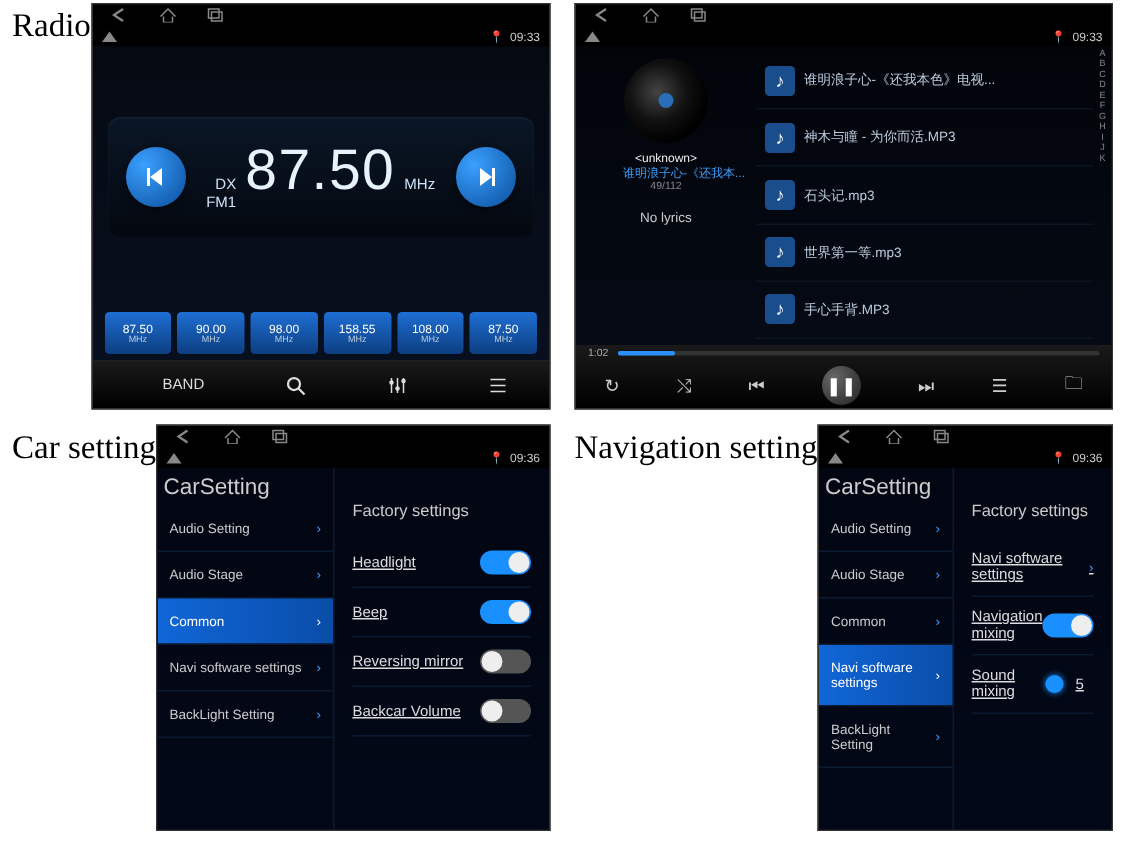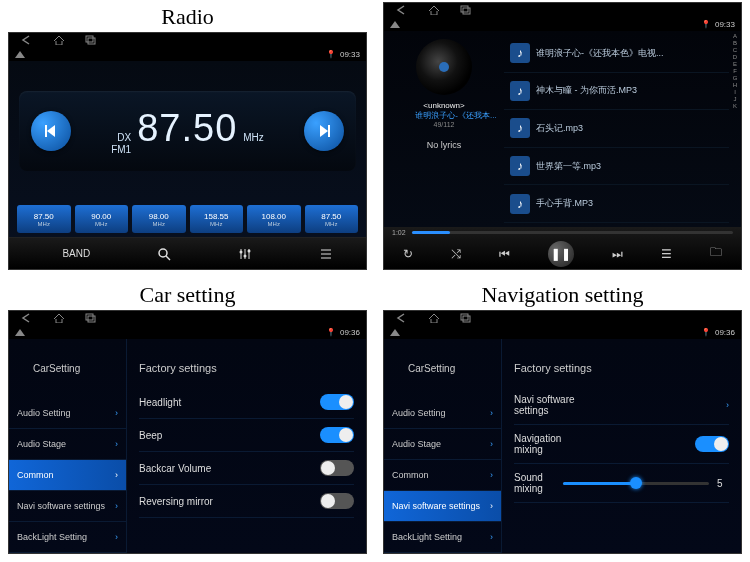--- a/index.html
+++ b/index.html
@@ -1,18 +1,18 @@
 <!DOCTYPE html>
 <html><head>
 <meta charset="utf-8">
 <style>
   * { box-sizing: border-box; margin: 0; padding: 0; }
   body { background: #fff; font-family: Arial, sans-serif; width: 750px; height: 562px; overflow: hidden; }
   .grid { display: grid; grid-template-columns: 1fr 1fr; grid-template-rows: 1fr 1fr; width: 750px; height: 562px; }
-  .panel { display: flex; flex-direction: column; padding: 2px 8px 8px 8px; }
+  .panel { display: flex; flex-direction: row; padding: 2px 8px 8px 8px; }
   .caption { font-family: 'Times New Roman', serif; font-size: 22px; text-align: center; color: #000; padding: 2px 0; }
   .screen { flex: 1; background: #000; color: #fff; border: 1px solid #333; display: flex; flex-direction: column; overflow: hidden; position: relative; }
 
   
   .statusbar { height: 14px; background: #000; display: flex; align-items: center; padding: 0 6px; font-size: 8px; color: #ccc; justify-content: space-between; }
   .status-left { display: flex; gap: 4px; align-items: center; }
   .status-right { display: flex; gap: 4px; align-items: center; }
   .tri { width: 0; height: 0; border-left: 5px solid transparent; border-right: 5px solid transparent; border-bottom: 7px solid #888; }
 
   
@@ -53,28 +53,28 @@
   .seek-track { flex: 1; height: 3px; background: #333; position: relative; border-radius: 2px; }
   .seek-fill { position: absolute; left: 0; top: 0; bottom: 0; width: 12%; background: #2a8fff; border-radius: 2px; }
   .seek-time { font-size: 7px; color: #aaa; }
   .controls { flex: 1; display: flex; align-items: center; justify-content: space-around; }
   .ctrl { color: #ccc; cursor: pointer; font-size: 12px; }
   .play-btn { width: 26px; height: 26px; border-radius: 50%; background: radial-gradient(circle at 30% 30%, #666, #222); display: flex; align-items: center; justify-content: center; color: #fff; }
 
   
   .settings-body { flex: 1; display: flex; background: linear-gradient(#020612, #030818); overflow: hidden; }
   .settings-side { width: 118px; display: flex; flex-direction: column; border-right: 1px solid #0a1a33; }
-  .side-title { padding: 24px; font-size: 10px; color: #ccc; }
+  .side-title { padding: 4px; font-size: 15px; color: #ccc; }
   .side-item { padding: 10px 8px; font-size: 9px; color: #ccc; border-bottom: 1px solid #0a1a33; display: flex; align-items: center; justify-content: space-between; cursor: pointer; }
   .side-item.active { background: linear-gradient(90deg, #1066d8, #0a4da8); color: #fff; }
   .chev { font-size: 9px; color: #3aa0ff; }
   .side-item.active .chev { color: #fff; }
   .settings-main { flex: 1; display: flex; flex-direction: column; padding: 8px 12px; margin-top: 15px; }
   .main-title { font-size: 11px; color: #ccc; margin-bottom: 12px; }
-  .setting-row { display: flex; align-items: center; justify-content: space-between; padding: 8px 0; border-bottom: 1px solid #0a1a33; font-size: 10px; color: #ddd; }
+  .setting-row { display: flex; align-items: center; justify-content: space-between; padding: 8px 0; border-bottom: 1px solid #0a1a33; font-size: 10px; color: #ddd; text-decoration: underline; }
   .toggle { width: 34px; height: 16px; border-radius: 8px; background: #555; position: relative; cursor: pointer; }
   .toggle.on { background: #1a8fff; }
   .toggle::after { content: ''; position: absolute; width: 14px; height: 14px; border-radius: 50%; background: #eee; top: 1px; left: 1px; transition: left .1s; }
   .toggle.on::after { left: 19px; }
   .slider-row { display: flex; align-items: center; gap: 8px; flex: 1; margin-left: 20px; }
   .slider-track { flex: 1; height: 3px; background: #333; position: relative; border-radius: 2px; }
   .slider-fill { position: absolute; left: 0; top: 0; bottom: 0; background: #1a8fff; border-radius: 2px; }
   .slider-thumb { position: absolute; width: 12px; height: 12px; border-radius: 50%; background: #1a8fff; top: -5px; transform: translateX(-50%); box-shadow: 0 0 4px #1a8fff; }
   .slider-val { font-size: 10px; color: #ddd; width: 12px; }
 
@@ -351,25 +351,25 @@
           <div class="main-title">Factory settings</div>
           <div class="setting-row">
               <span>Headlight</span>
               <span class="toggle on"></span>
             </div>
           <div class="setting-row">
               <span>Beep</span>
               <span class="toggle on"></span>
             </div>
           <div class="setting-row">
+              <span>Reversing mirror</span>
+              <span class="toggle"></span>
+            </div>
+          <div class="setting-row">
               <span>Backcar Volume</span>
-              <span class="toggle"></span>
-            </div>
-          <div class="setting-row">
-              <span>Reversing mirror</span>
               <span class="toggle"></span>
             </div>
         </div>
       </div>
     </div>
   </div>
 
   <div class="panel">
     <div class="caption">Navigation setting</div>
     <div class="screen">

